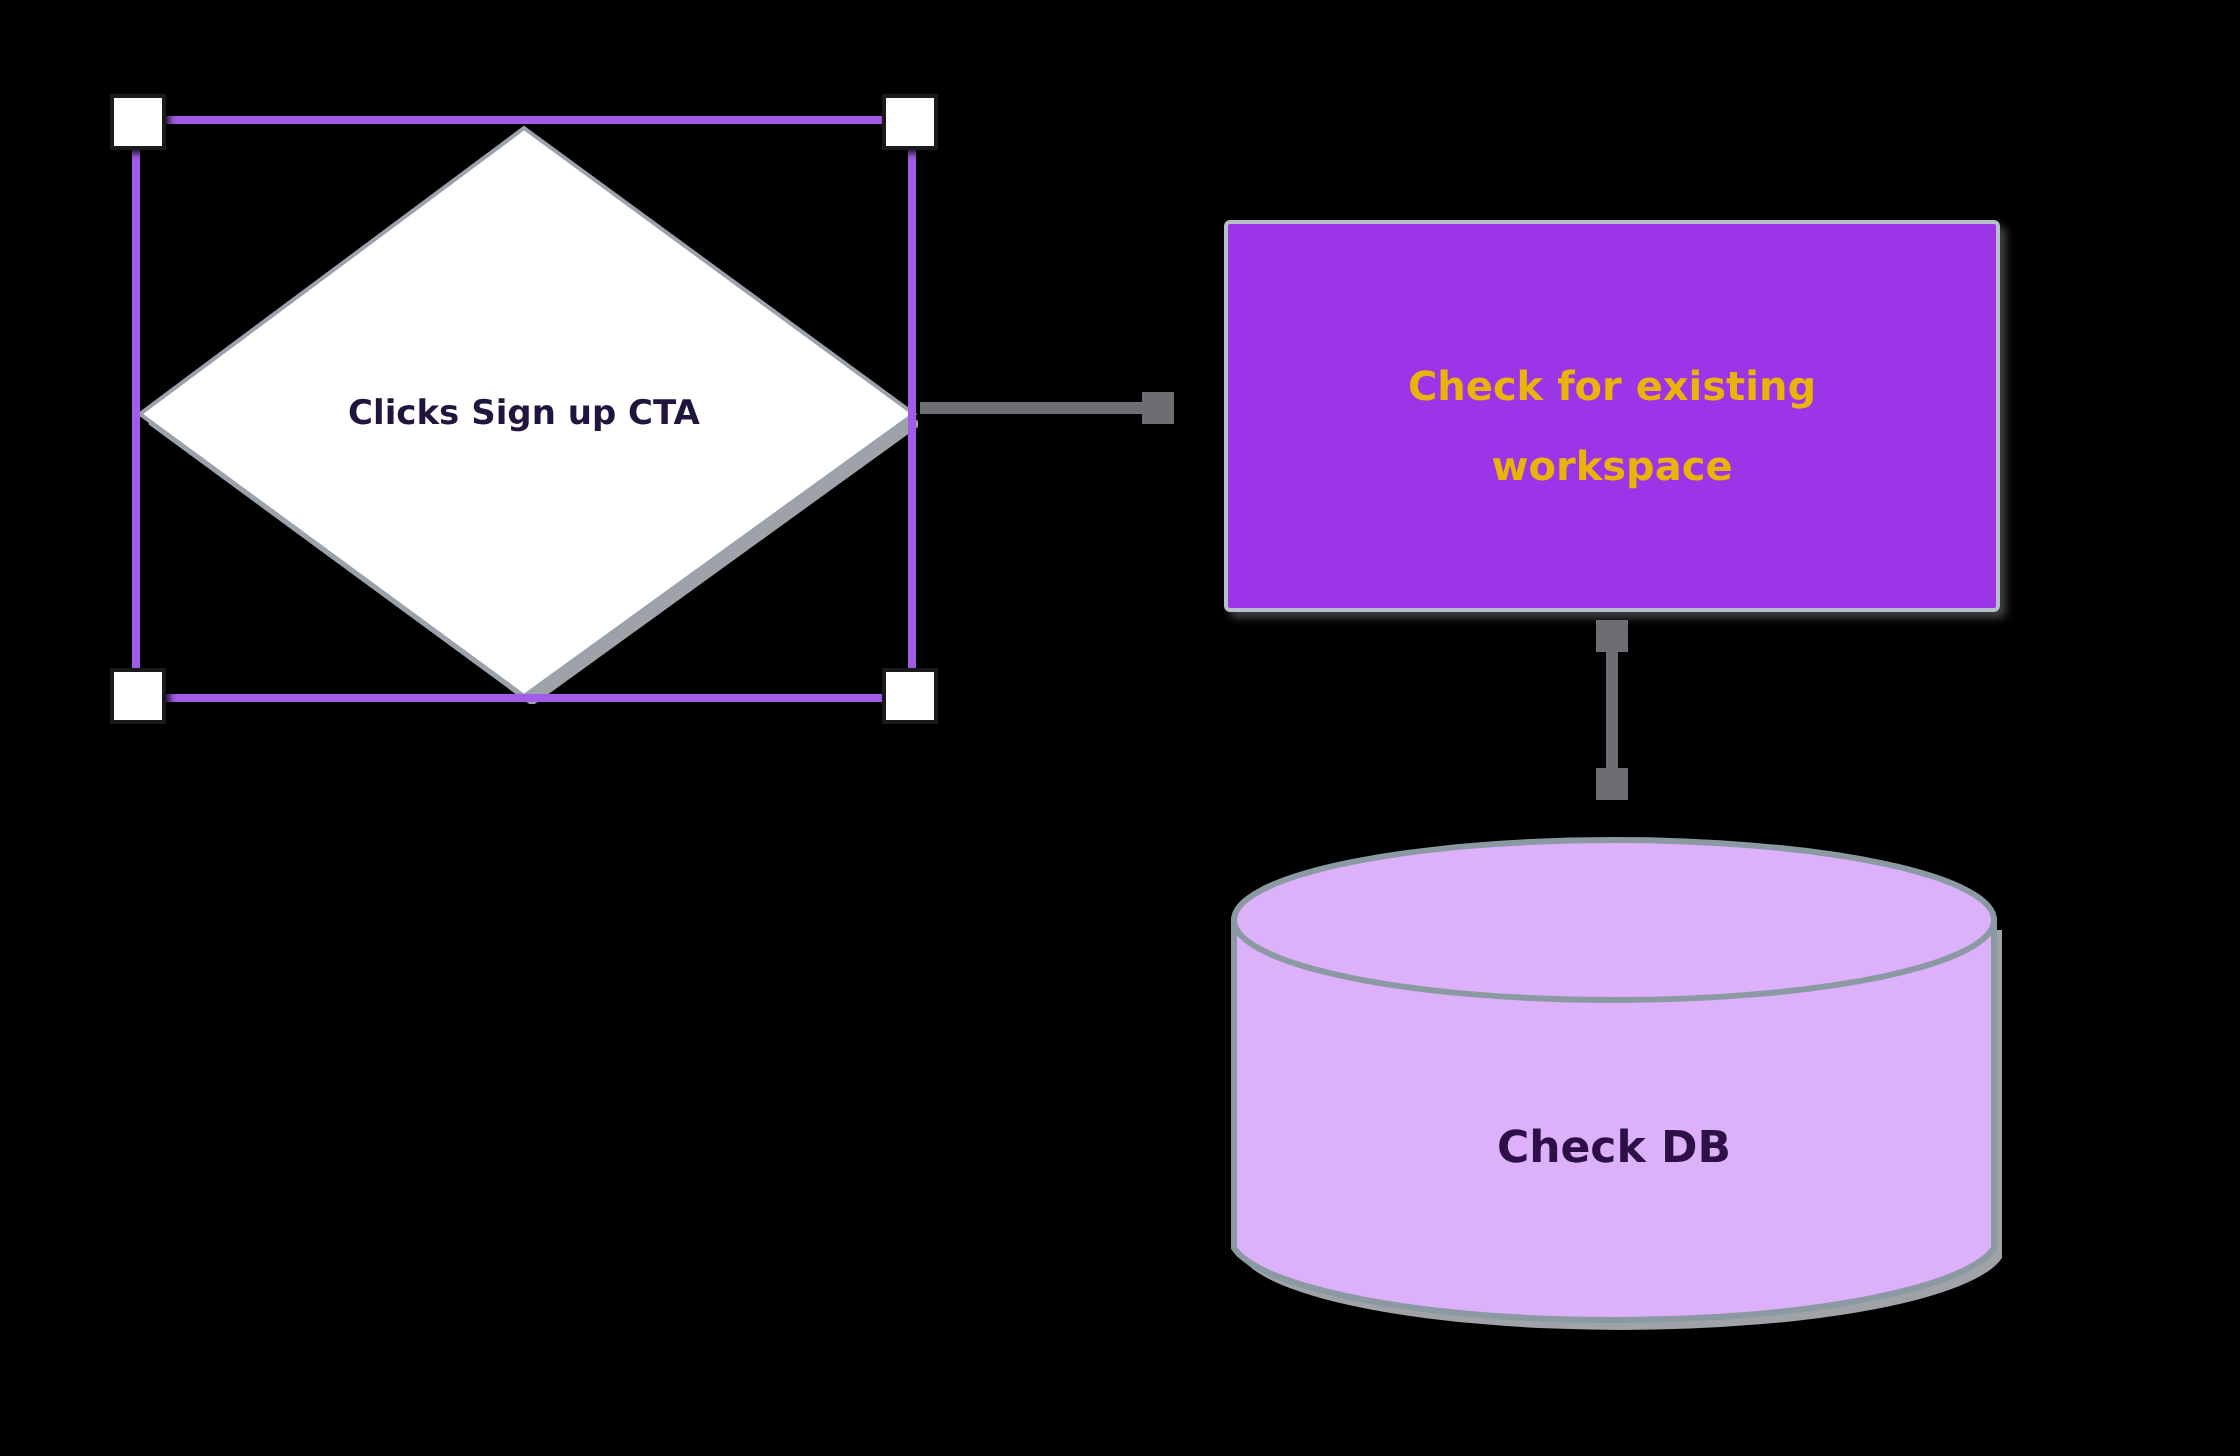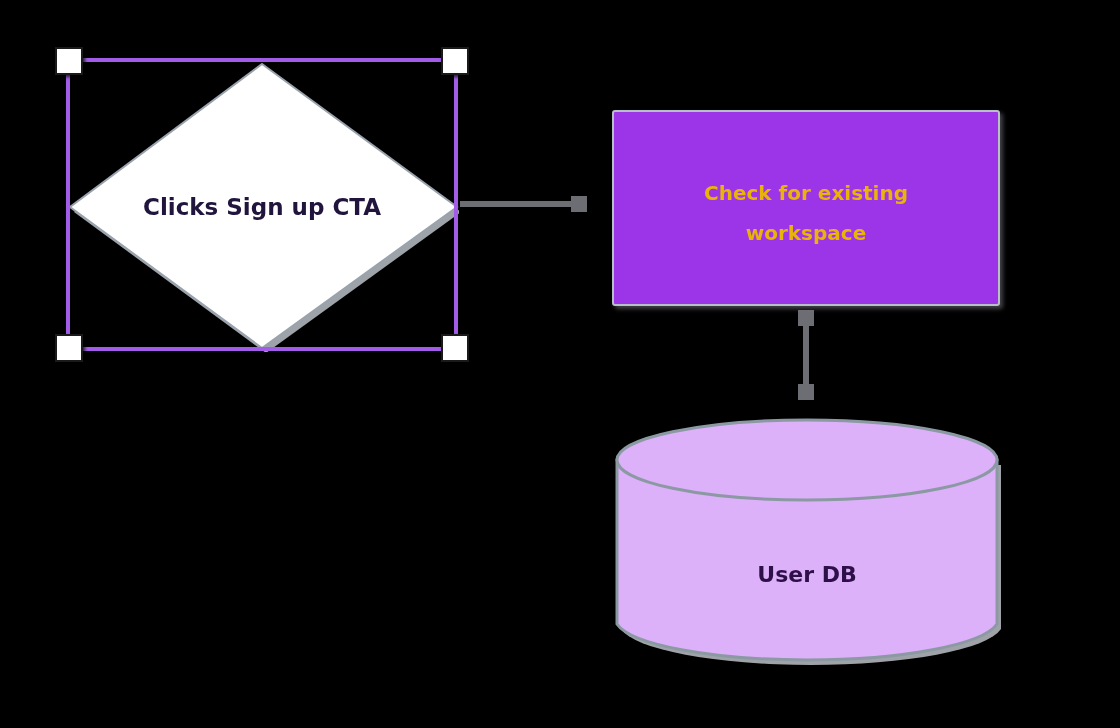--- a/index.html
+++ b/index.html
@@ -28,21 +28,21 @@
     position: absolute;
     left: 65px;
     top: 60px;
     width: 394px;
     height: 292px;
   }
   #decision-label {
     left: 65px;
     top: 192px;
     width: 394px;
-    font-size: 23px;
+    font-size: 17px;
     line-height: 30px;
     color: #21153e;
   }
 
   
   #process-node {
     position: absolute;
     left: 612px;
     top: 110px;
     width: 388px;
@@ -132,21 +132,21 @@
 
   <div id="process-node"></div>
   <div class="node-label" id="process-label">Check for existing
 workspace</div>
 
   <svg id="db-node" viewBox="0 0 390 248">
     <path d="M5,42 L5,206 A192,42 0 0 0 385,206 L385,42 Z" fill="#c7ccd2" opacity="0.8" transform="translate(4,5)"></path>
     <path d="M5,42 L5,206 A192,42 0 0 0 385,206 L385,42 Z" fill="#ddb0fa" stroke="#8b99a3" stroke-width="3"></path>
     <ellipse cx="195" cy="42" rx="190" ry="40" fill="#ddb0fa" stroke="#8b99a3" stroke-width="3"></ellipse>
   </svg>
-  <div class="node-label" id="db-label">User DB</div>
+  <div class="node-label" id="db-label">Check DB</div>
 
   <div>
     <div class="sel-line h" style="left:66px; top:58px; width:392px;"></div>
     <div class="sel-line h" style="left:66px; top:347px; width:392px;"></div>
     <div class="sel-line v" style="left:66px; top:58px; height:292px;"></div>
     <div class="sel-line v" style="left:454px; top:58px; height:292px;"></div>
 
     <div class="sel-handle" style="left:55px; top:47px;"></div>
     <div class="sel-handle" style="left:441px; top:47px;"></div>
     <div class="sel-handle" style="left:55px; top:334px;"></div>

